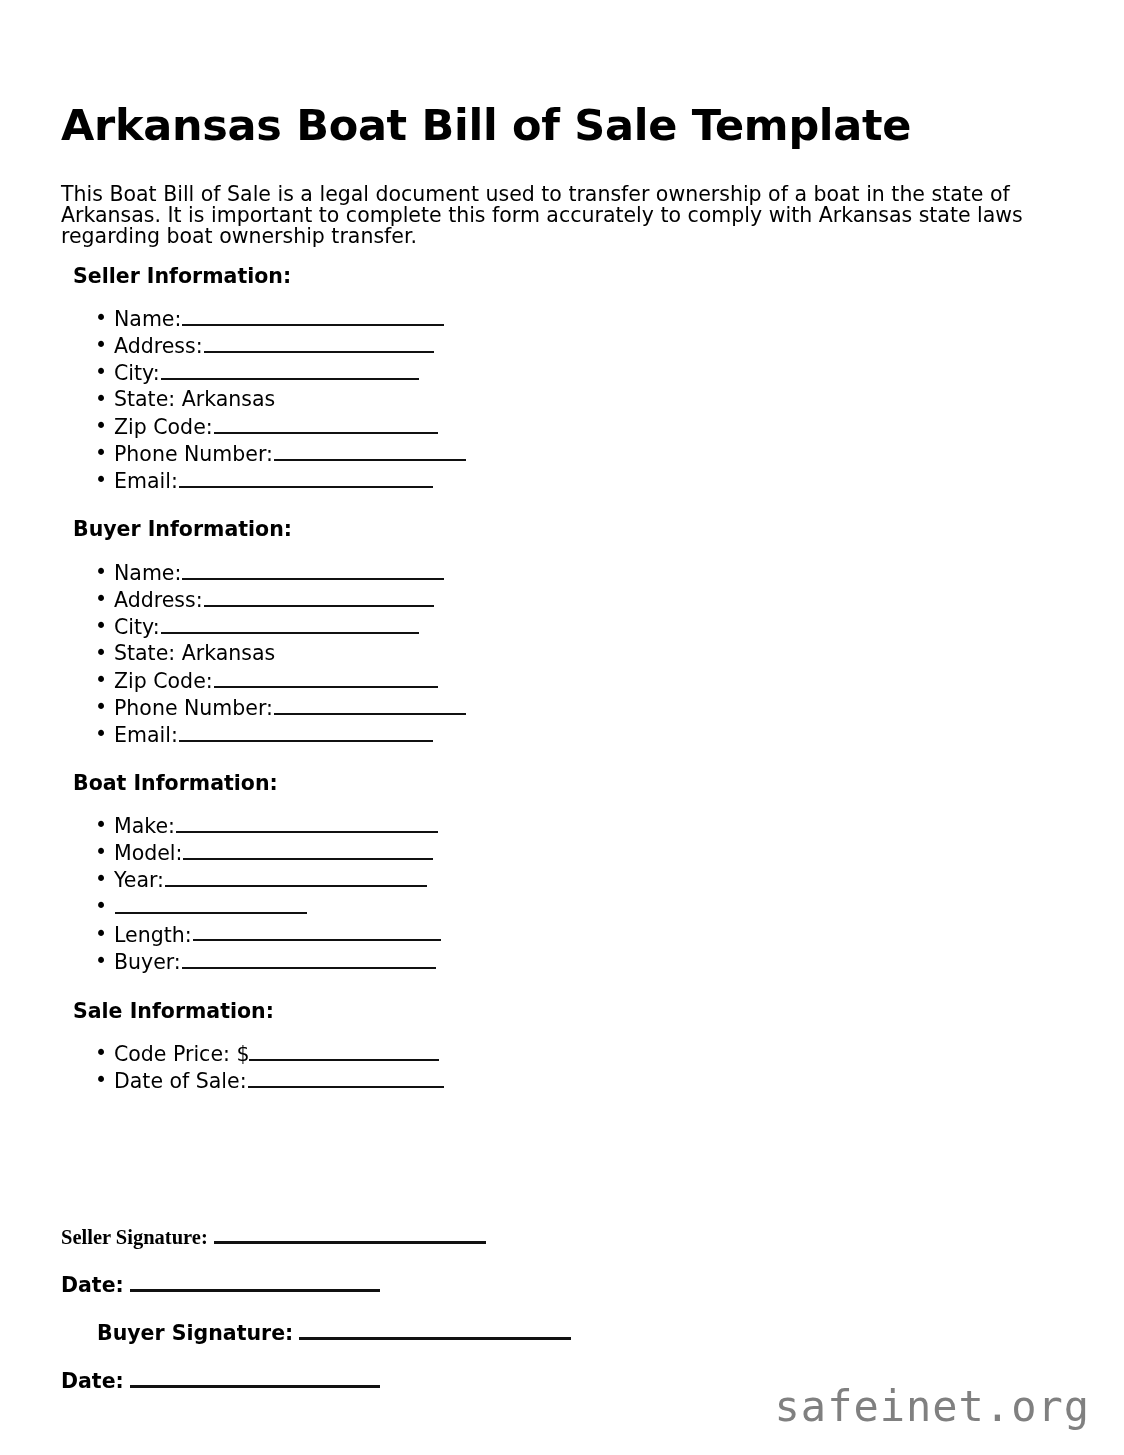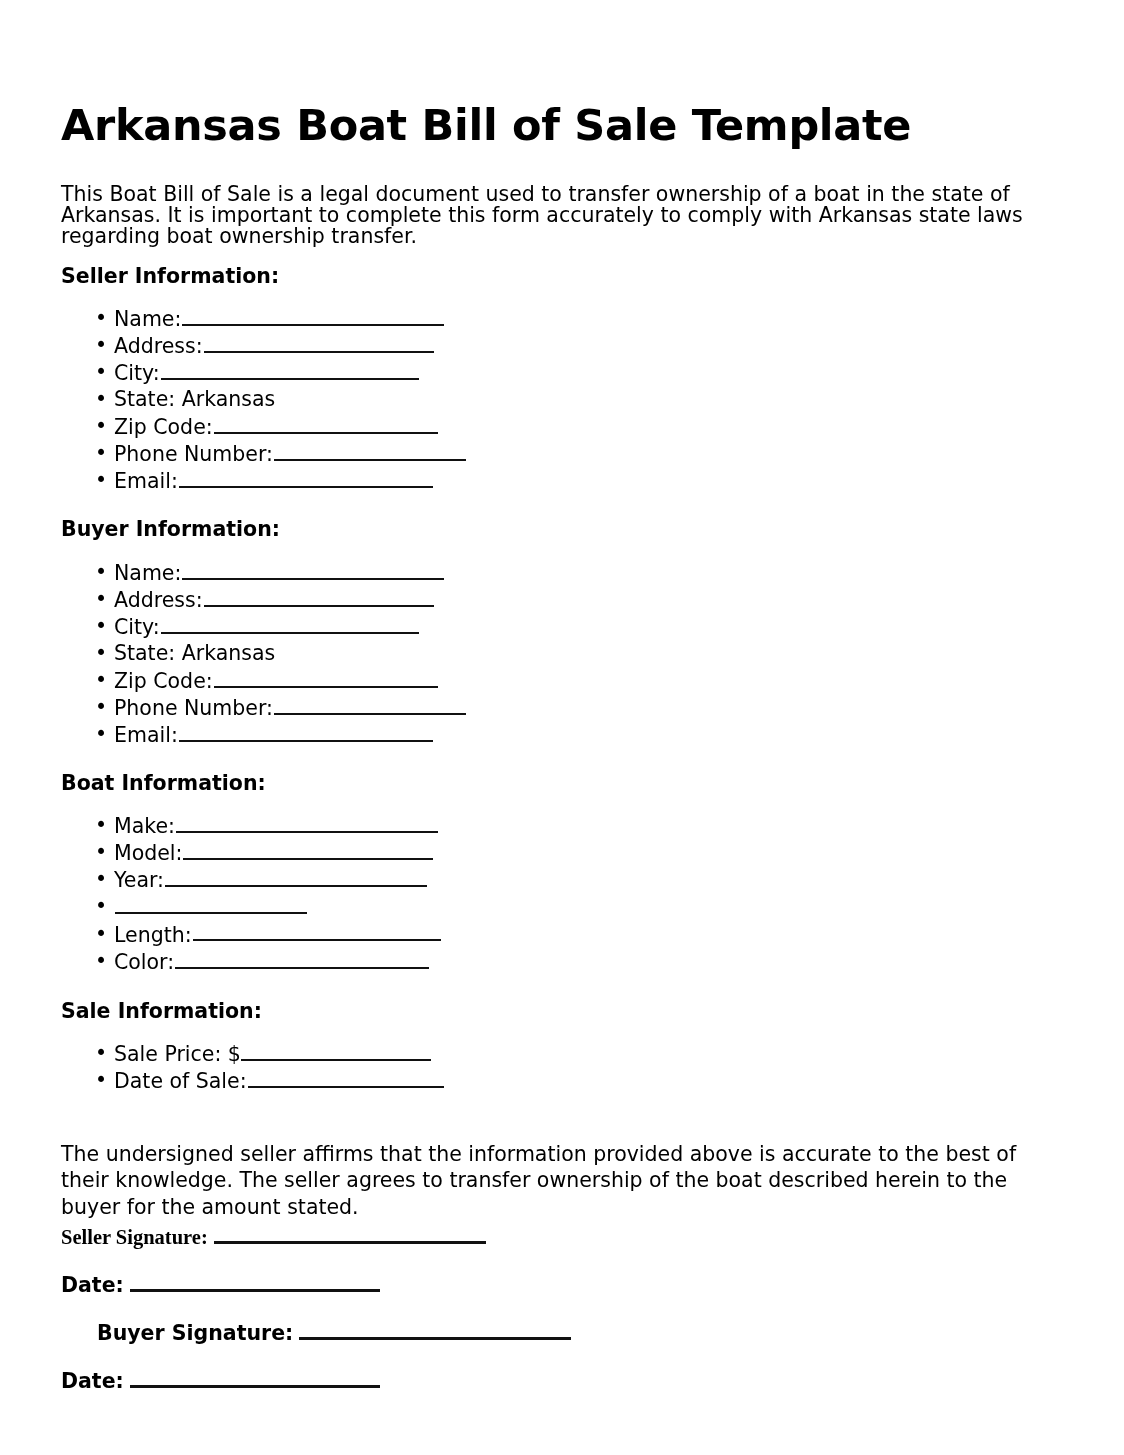--- a/index.html
+++ b/index.html
@@ -38,21 +38,21 @@
     position: absolute;
     left: 61px;
     top: 163px;
     width: 1000px;
     font-size: 20.5px;
     line-height: 21px;
     text-align: left;
   }
   .section-heading {
     position: absolute;
-    left: 61px;
+    left: 73px;
     font-size: 20.5px;
     font-weight: bold;
     line-height: 26px;
   }
   .bullet-list {
     position: absolute;
     left: 0;
     width: 1060px;
     list-style: none;
     margin: 0;
@@ -140,32 +140,32 @@
         <li><span class="bullet-dot">•</span><span>Phone Number:</span><span class="fill-line" style="width: 192px;"></span></li>
         <li><span class="bullet-dot">•</span><span>Email:</span><span class="fill-line" style="width: 254px;"></span></li>
       </ul>
       <div class="section-heading" style="top: 770px;">Boat Information:</div>
       <ul class="bullet-list" style="top: 812px;">
         <li><span class="bullet-dot">•</span><span>Make:</span><span class="fill-line" style="width: 262px;"></span></li>
         <li><span class="bullet-dot">•</span><span>Model:</span><span class="fill-line" style="width: 250px;"></span></li>
         <li><span class="bullet-dot">•</span><span>Year:</span><span class="fill-line" style="width: 262px;"></span></li>
         <li><span class="bullet-dot">•</span><span class="fill-line" style="width: 192px;"></span></li>
         <li><span class="bullet-dot">•</span><span>Length:</span><span class="fill-line" style="width: 248px;"></span></li>
-        <li><span class="bullet-dot">•</span><span>Color:</span><span class="fill-line" style="width: 254px;"></span></li>
+        <li><span class="bullet-dot">•</span><span>Buyer:</span><span class="fill-line" style="width: 254px;"></span></li>
       </ul>
       <div class="section-heading" style="top: 998px;">Sale Information:</div>
       <ul class="bullet-list" style="top: 1040px;">
-        <li><span class="bullet-dot">•</span><span>Sale Price: $</span><span class="fill-line" style="width: 190px; margin-left: 0px;"></span></li>
+        <li><span class="bullet-dot">•</span><span>Code Price: $</span><span class="fill-line" style="width: 190px; margin-left: 0px;"></span></li>
         <li><span class="bullet-dot">•</span><span>Date of Sale:</span><span class="fill-line" style="width: 196px;"></span></li>
       </ul>
     </div>
 
-  <p class="affirm">The undersigned seller affirms that the information provided above is accurate to the best of their knowledge. The seller agrees to transfer ownership of the boat described herein to the buyer for the amount stated.</p>
 
   <div id="signatures-root">
       <div class="sig-row" style="top: 1222px; font-family: Liberation Serif, serif;"><span>Seller Signature:</span><span class="fill-line" style="width: 272px;"></span></div>
       <div class="sig-row" style="top: 1270px;"><span>Date:</span><span class="fill-line" style="width: 250px;"></span></div>
       <div class="sig-row" style="top: 1318px; margin-left: 36px;"><span>Buyer Signature:</span><span class="fill-line" style="width: 272px;"></span></div>
       <div class="sig-row" style="top: 1366px;"><span>Date:</span><span class="fill-line" style="width: 250px;"></span></div>
     </div>
 
+  <div class="watermark">safeinet.org</div>
 
 </div>
 
 </body></html>

